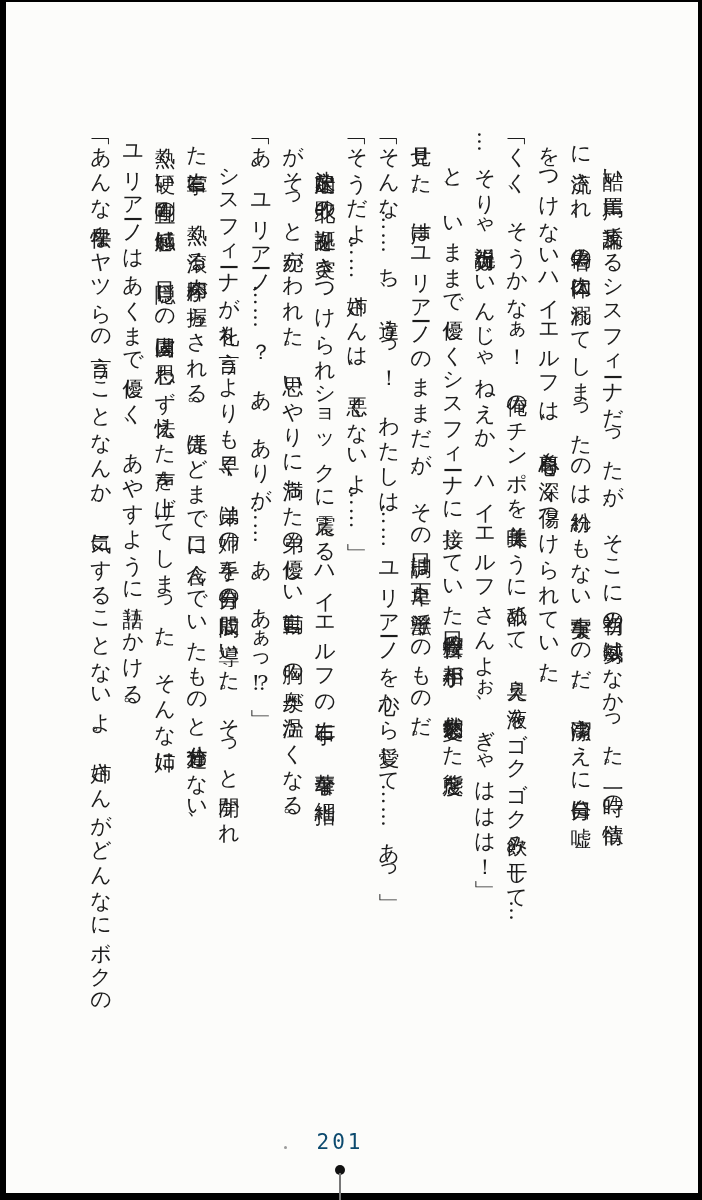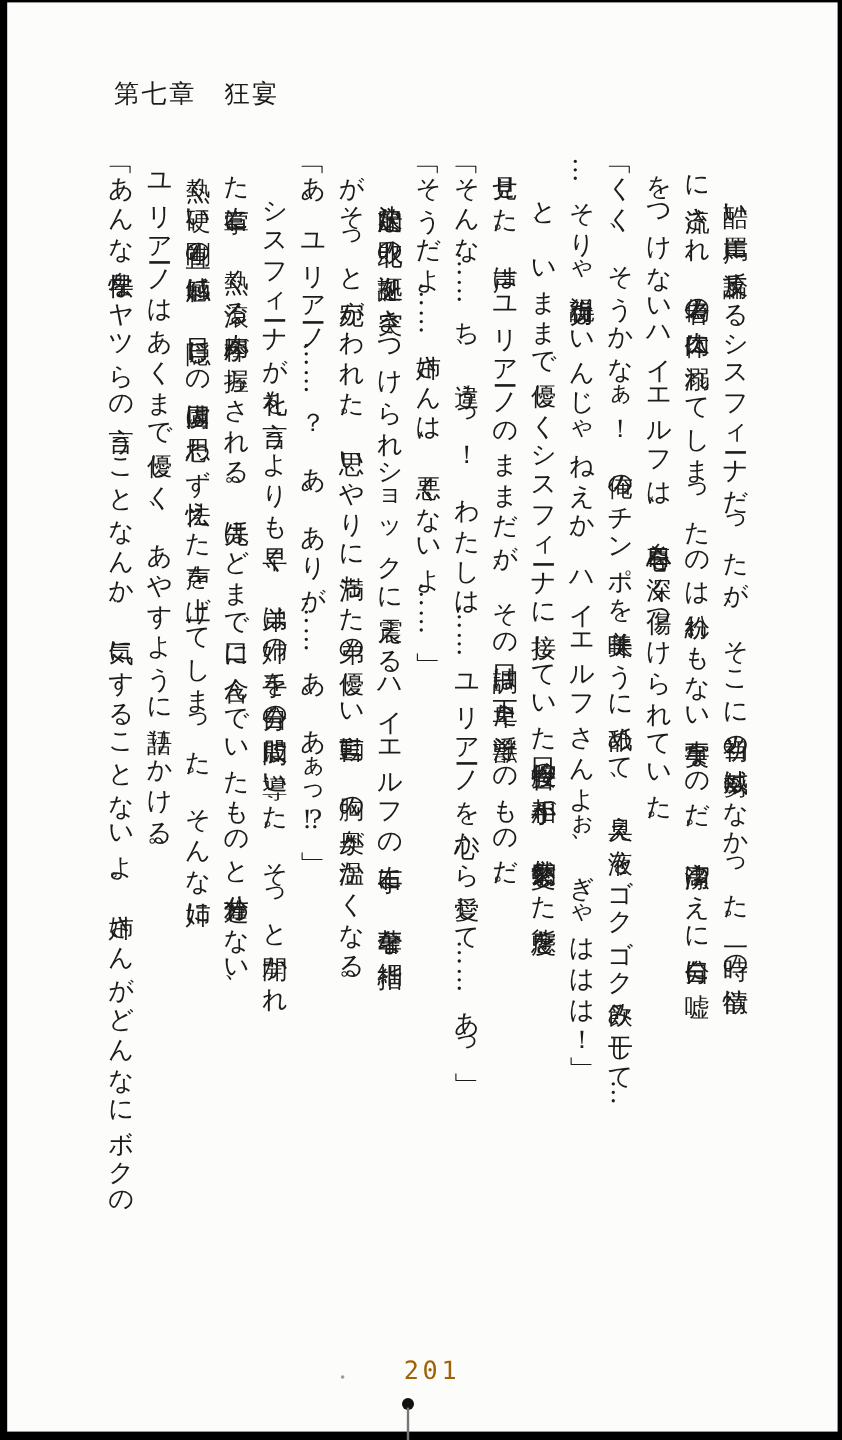--- a/index.html
+++ b/index.html
@@ -52,22 +52,21 @@
   }
 
   .page-number {
     position: absolute;
     top: 1130px;
     left: 340px;
     transform: translateX(-50%);
     font-size: 21px;
     letter-spacing: 3px;
     font-family: "DejaVu Sans Mono", "Liberation Mono", monospace;
-    color: #a16207;
-    margin-left: 20px;
+    color: #0c4a6e;
   }
   .binding-dot {
     position: absolute;
     top: 1165px;
     left: 335px;
     width: 10px;
     height: 10px;
     border-radius: 50%;
     background: #111;
   }
@@ -92,21 +91,20 @@
 </head>
 <body>
 
 <div class="page">
 
   <div class="edge edge-top"></div>
   <div class="edge edge-bottom"></div>
   <div class="edge edge-left"></div>
   <div class="edge edge-right"></div>
 
-  <div class="chapter-header">第七章　狂宴</div>
 
   <div class="text-block">
     <p>　酷い罵声に反論するシスフィーナだったが、そこに当初の威勢はなかった。一時の情欲</p>
     <p>に流され、偽者の肉体に溺れてしまったのは紛れもない事実なのだ。高潔ゆえに自分に嘘</p>
     <p>をつけないハイエルフは、自尊心を深く傷つけられていた。</p>
     <p>「くく、そうかなぁ！　俺のチンポを美味そうに舐めて、臭え液をゴクゴク飲み干して…</p>
     <p>…そりゃ説得力ないんじゃねえか、ハイエルフさんよぉ、ぎゃははは！」</p>
     <p>　と、いままで優しくシスフィーナに接していた口腔接合の相手が、突然豹変した態度を</p>
     <p>見せた。声はユリアーノのままだが、その口調は下卑た淫獣そのものだ。</p>
     <p>「そんな……ち、違うっ！　わたしは……ユリアーノを心から愛して……あっ」</p>

